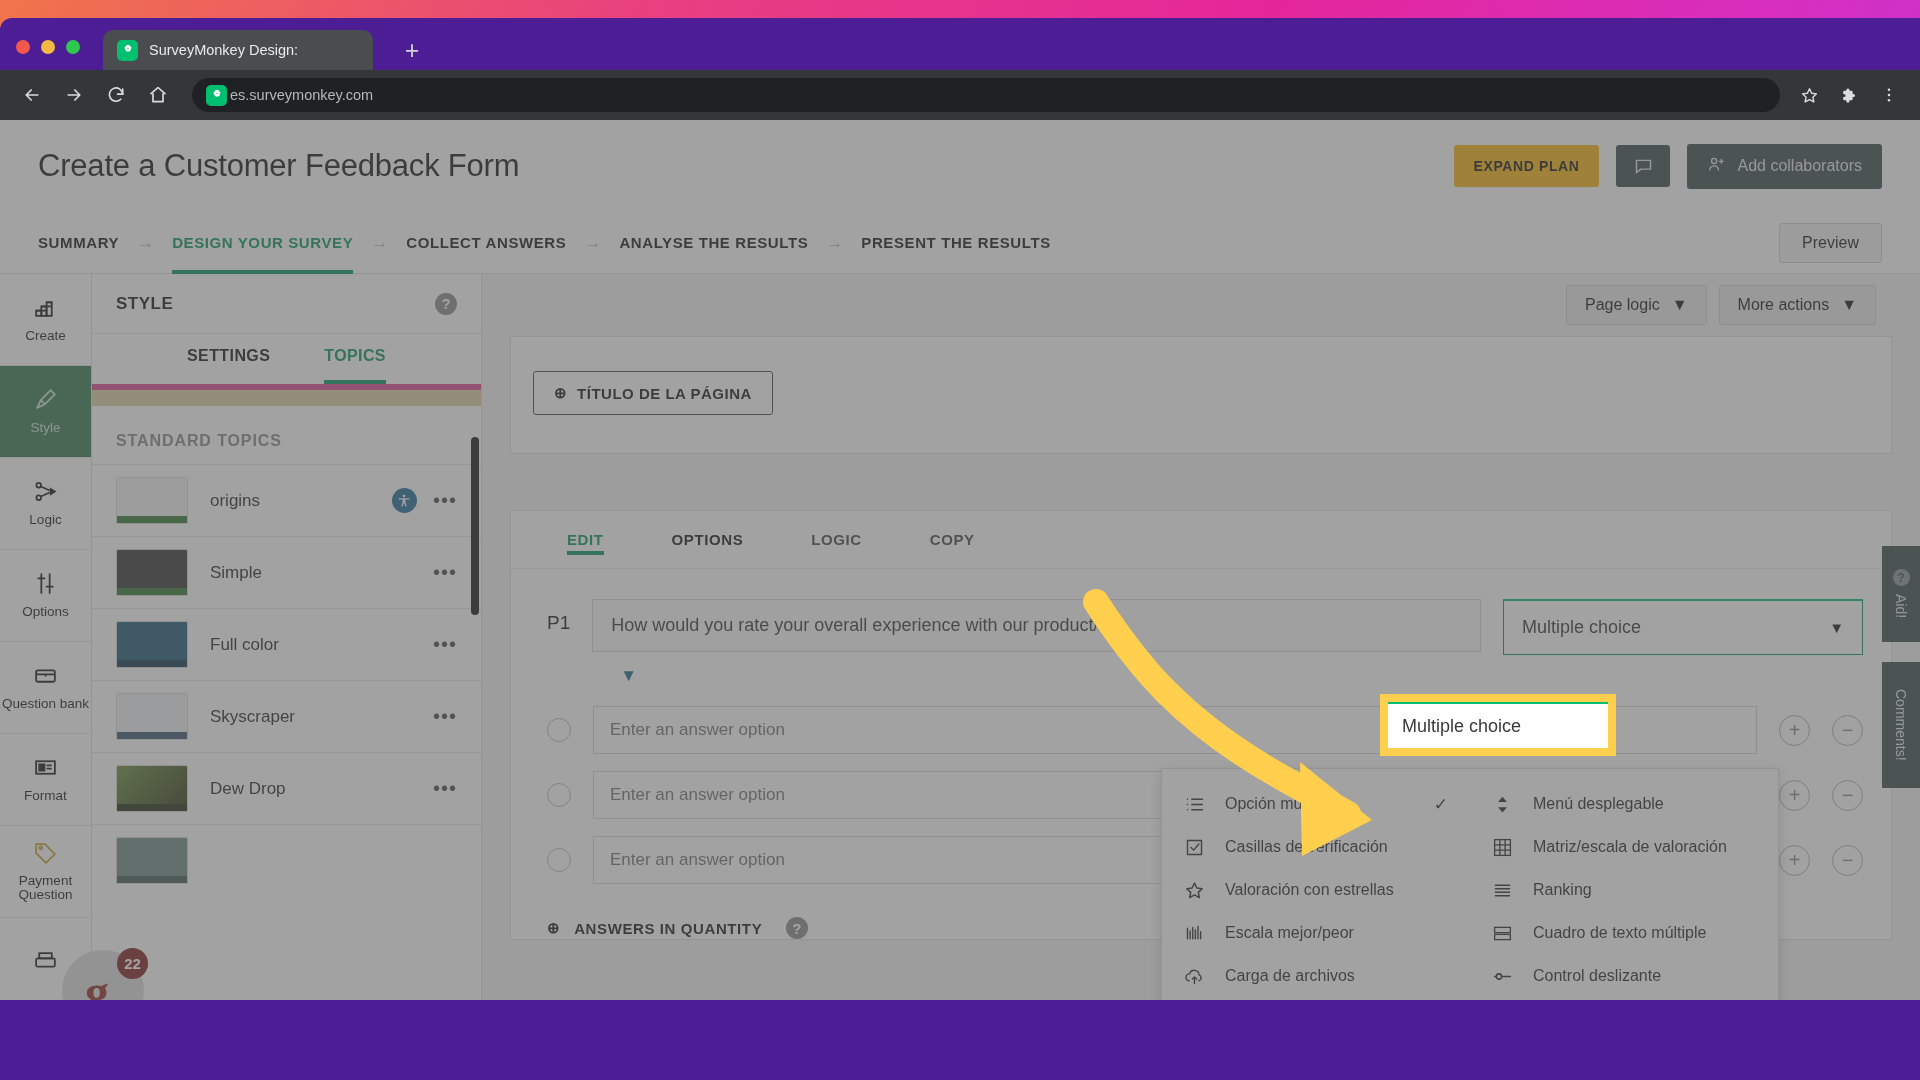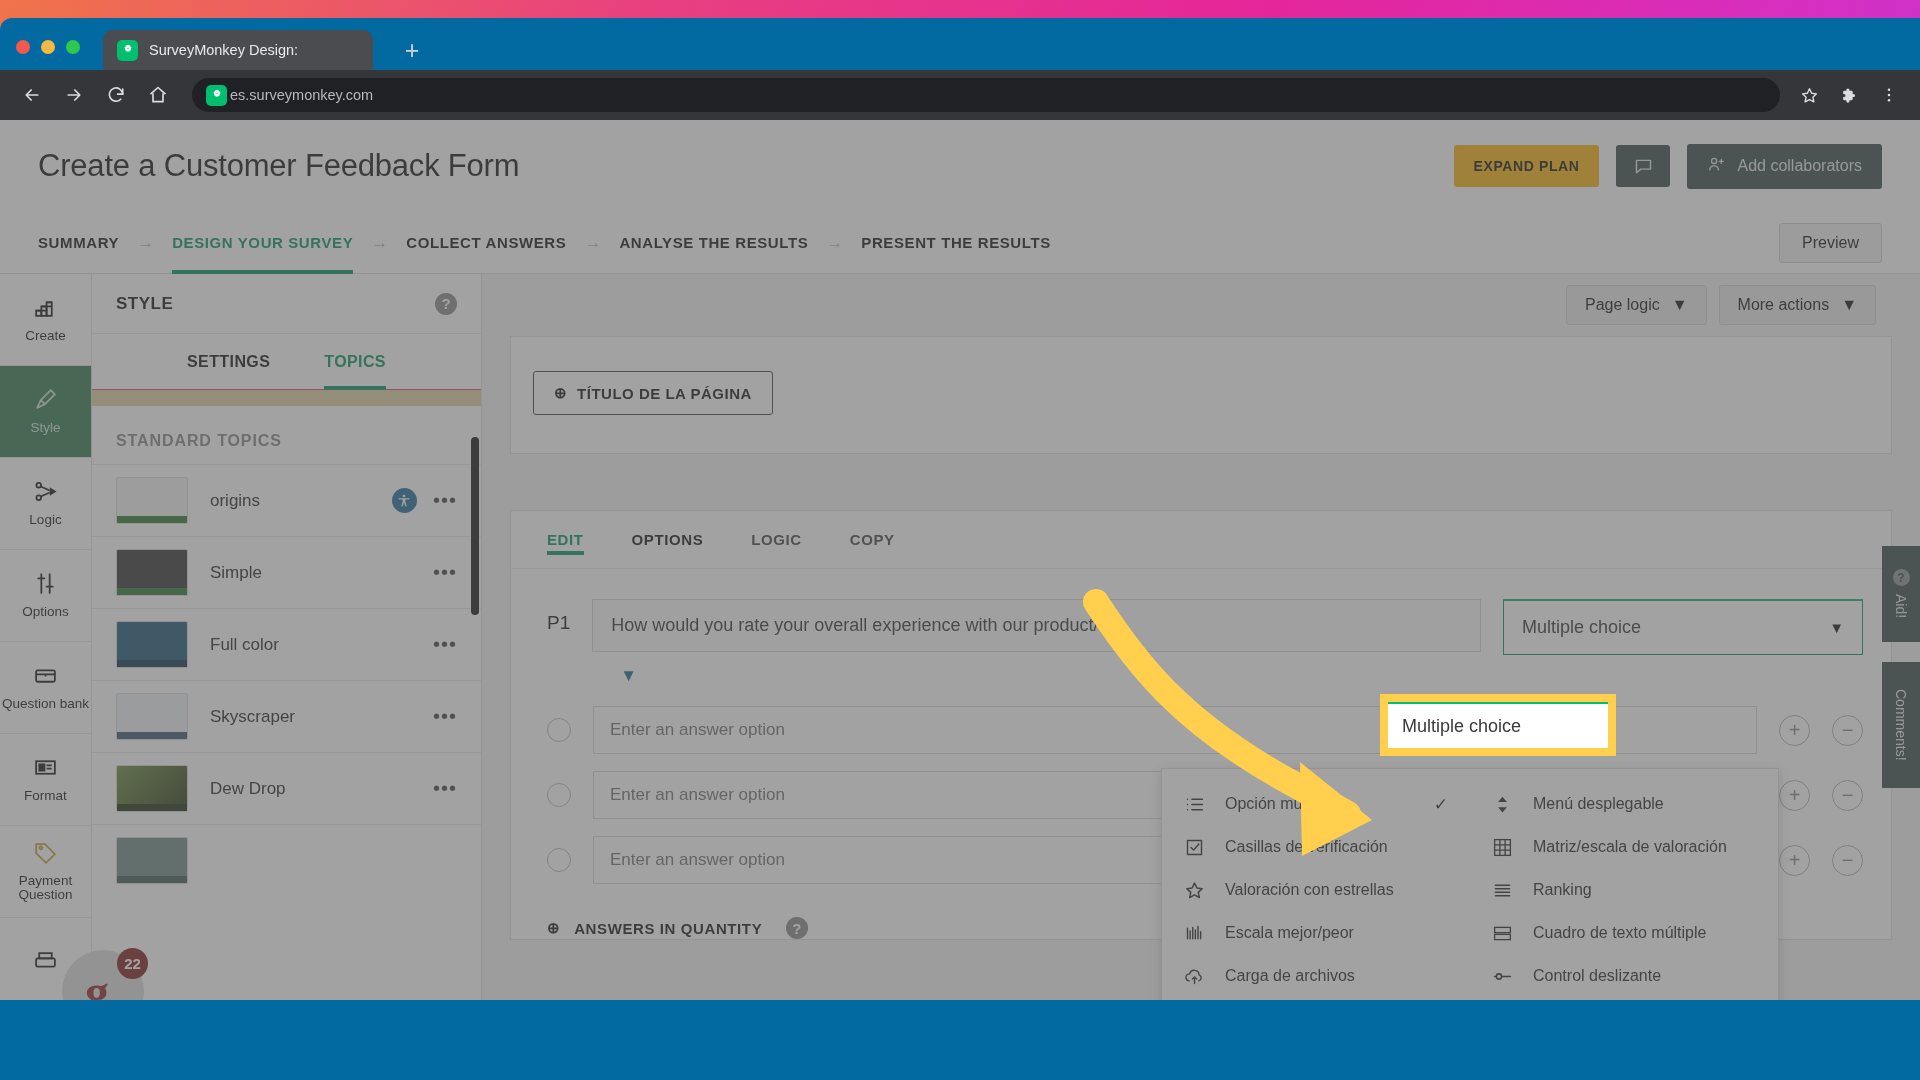--- a/index.html
+++ b/index.html
@@ -6,21 +6,21 @@
   html, body { width: 1920px; height: 1080px; overflow: hidden; }
   body {
     font-family: "Liberation Sans", sans-serif;
     background: linear-gradient(110deg, #f0744a 0%, #e8407f 28%, #e4269a 55%, #d62fc0 78%, #b836e0 100%);
     position: relative;
   }
 
   
   #browser {
     position: absolute; left: 0; top: 18px; width: 1920px; height: 1062px;
-    background: #0369a1;
+    background: #4c1d95;
     border-top-left-radius: 12px;
   }
   #tabstrip { position: relative; height: 52px; }
   .traffic { position: absolute; top: 22px; left: 16px; display: flex; gap: 11px; }
   .dot { width: 14px; height: 14px; border-radius: 50%; }
   .dot.r { background: #f2584e; } .dot.y { background: #f4b942; } .dot.g { background: #2dc84d; }
   #tab {
     position: absolute; left: 103px; top: 12px; width: 270px; height: 40px;
     background: #4a4c50; border-radius: 10px 10px 0 0;
     display: flex; align-items: center; padding: 0 14px; gap: 11px;
@@ -99,21 +99,21 @@
   .rail-item.gold svg { color: #c8a02a; }
 
   
   #stylepanel { width: 390px; background: #fff; border-right: 1px solid #e0e0e0; flex: none; position: relative; }
   #style-head { height: 60px; display: flex; align-items: center; padding: 0 24px; border-bottom: 1px solid #e6e6e6; }
   #style-head .t { font-size: 17px; font-weight: 700; letter-spacing: 0.5px; color: #1a1a1a; }
   .help-circle {
     margin-left: auto; width: 22px; height: 22px; border-radius: 50%; background: #8c8c8c; color: #fff;
     font-size: 15px; font-weight: 700; display: flex; align-items: center; justify-content: center; cursor: pointer;
   }
-  #style-tabs { height: 56px; display: flex; align-items: center; justify-content: center; gap: 54px; border-bottom: 1px solid #ec4899; }
+  #style-tabs { height: 56px; display: flex; align-items: flex-end; justify-content: center; gap: 54px; border-bottom: 6px solid #ec4899; }
   .stab { font-size: 16px; font-weight: 700; letter-spacing: 0.4px; color: #1a1a1a; height: 56px; display: flex; align-items: center; position: relative; cursor: pointer; }
   .stab.active { color: #00985f; }
   .stab.active::after { content:""; position:absolute; left:0; right:0; bottom:0; height:4px; background:#00985f; }
   #gold-bar { height: 16px; background: #e0cf9e; }
   #topics-head { padding: 26px 24px 14px; font-size: 16px; font-weight: 700; letter-spacing: 0.9px; color: #8a8a8a; }
   .topic-row { height: 72px; border-top: 1px solid #e6e6e6; display: flex; align-items: center; padding: 0 24px; gap: 22px; cursor: pointer; }
   .thumb { width: 72px; height: 47px; border-radius: 2px; flex: none; position: relative; overflow: hidden; border: 1px solid #d8d8d8; }
   .thumb .bar { position: absolute; left:0; right:0; bottom:0; height: 7px; }
   .topic-name { font-size: 17px; color: #2b2b2b; }
   .topic-right { margin-left: auto; display: flex; align-items: center; gap: 16px; }
@@ -130,21 +130,21 @@
     font-size: 16px; padding: 10px 18px; display: flex; align-items: center; gap: 12px; cursor: pointer;
   }
   #pagecard { margin: 0 28px; background: #fff; border: 1px solid #dedede; }
   #page-title-btn {
     margin: 34px 0 0 22px; display: inline-flex; align-items: center; gap: 10px;
     border: 1px solid #4a4a4a; border-radius: 3px; background: #fff; color: #1a1a1a;
     font-size: 15px; font-weight: 700; letter-spacing: 0.5px; padding: 12px 20px; cursor: pointer;
   }
   #qcard { margin: 56px 28px 0; background: #fff; border: 1px solid #dedede; }
   #qtabs { height: 58px; display: flex; align-items: center; gap: 48px; padding: 0 36px; border-bottom: 1px solid #ededed; }
-  .qtab { font-size: 15px; font-weight: 700; letter-spacing: 0.6px; color: #4a4a4a; height: 58px; display: flex; align-items: center; position: relative; cursor: pointer; }
+  .qtab { font-size: 15px; font-weight: 700; letter-spacing: 0.6px; color: #4a4a4a; height: 58px; display: flex; align-items: center; position: relative; cursor: pointer; margin-left: 20px; }
   .qtab.dark { color: #1a1a1a; }
   .qtab.active { color: #00985f; }
   .qtab.active::after { content:""; position:absolute; left:0; right:0; bottom:14px; height:4px; background:#00985f; }
   #qrow { display: flex; align-items: flex-start; padding: 30px 28px 0 36px; gap: 22px; }
   #qnum { font-size: 19px; color: #1a1a1a; font-weight: 400; padding-top: 13px; }
   #qtextwrap { flex: 1; }
   #qtext {
     width: 100%; border: 1px solid #d6d6d6; background: #fafafa; font-size: 18px; color: #3a3a3a;
     padding: 15px 18px; font-family: "Liberation Sans", sans-serif;
   }

